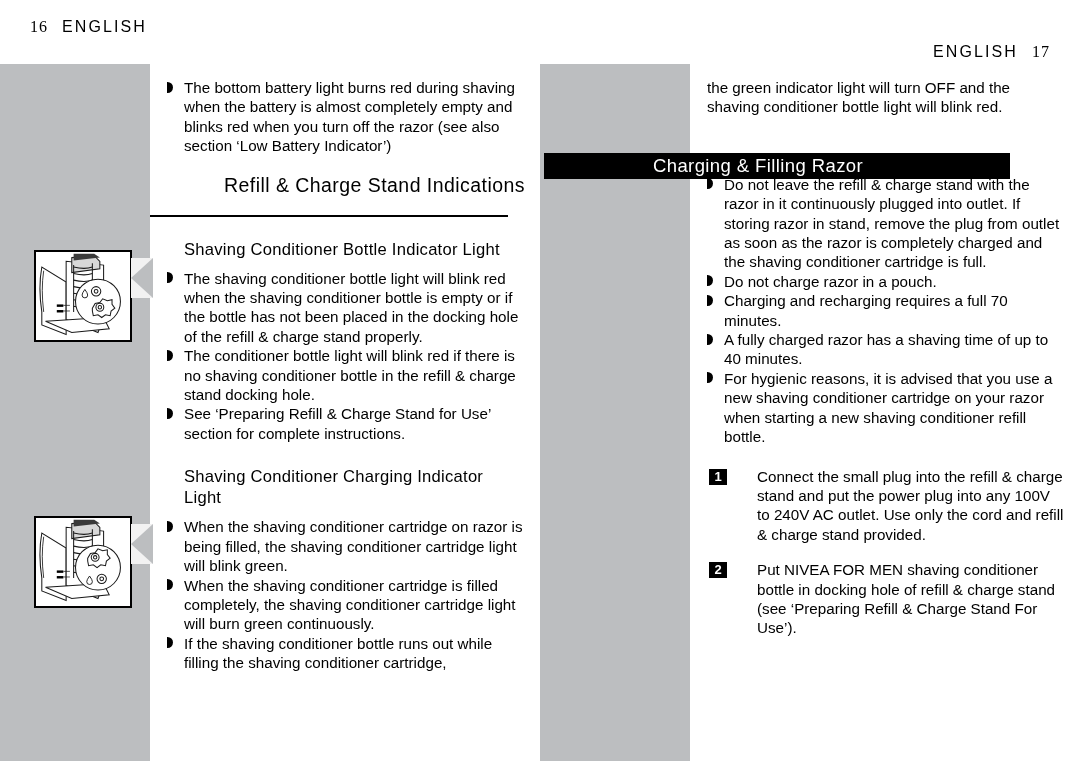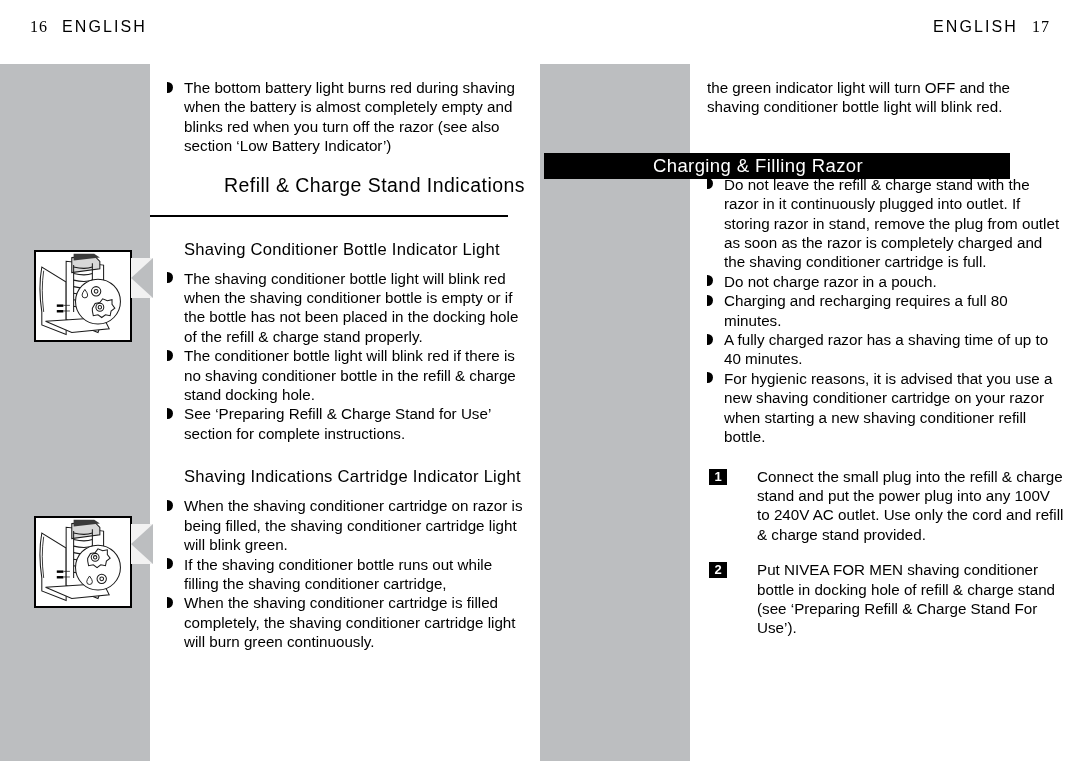--- a/index.html
+++ b/index.html
@@ -31,21 +31,21 @@
 
   
   .running-head {
     position: absolute;
     top: 18px;
     font-size: 16px;
     letter-spacing: 2.1px;
     white-space: nowrap;
   }
   .running-head.left  { left: 30px; }
-  .running-head.right { right: 30px; }
+  .running-head.right { right: 30px; margin-top: 25px; }
   .folio {
     font-size: 16px;
     letter-spacing: 1px;
     font-family: "Liberation Serif", serif;
   }
   .rh-word { }
   .running-head.left .folio  { margin-right: 14px; }
   .running-head.right .folio { margin-left: 14px; }
 
   
@@ -305,55 +305,55 @@
       <li>
         <span class="bullet-glyph"></span>
         <span>The conditioner bottle light will blink red if there is no shaving conditioner bottle in the refill &amp; charge stand docking hole.</span>
       </li>
       <li>
         <span class="bullet-glyph"></span>
         <span>See ‘Preparing Refill &amp; Charge Stand for Use’ section for complete instructions.</span>
       </li>
     </ul>
 
-    <h3 class="sub-heading" style="margin-top:23px;">Shaving Indications Cartridge Indicator Light</h3>
+    <h3 class="sub-heading" style="margin-top:23px;">Shaving Conditioner Charging Indicator Light</h3>
     <ul class="bullets">
       <li>
         <span class="bullet-glyph"></span>
         <span>When the shaving conditioner cartridge on razor is being filled, the shaving conditioner cartridge light will blink green.</span>
       </li>
       <li>
         <span class="bullet-glyph"></span>
+        <span>When the shaving conditioner cartridge is filled completely, the shaving conditioner cartridge light will burn green continuously.</span>
+      </li>
+      <li>
+        <span class="bullet-glyph"></span>
         <span>If the shaving conditioner bottle runs out while filling the shaving conditioner cartridge,</span>
       </li>
-      <li>
-        <span class="bullet-glyph"></span>
-        <span>When the shaving conditioner cartridge is filled completely, the shaving conditioner cartridge light will burn green continuously.</span>
-      </li>
     </ul>
   </div>
 
   <div class="col right">
 
     <p class="plain" style="margin-left:0;">the green indicator light will turn OFF and the shaving conditioner bottle light will blink red.</p>
 
     <div style="height:58px;"></div>
 
     <ul class="bullets tight">
       <li>
         <span class="bullet-glyph"></span>
         <span>Do not leave the refill &amp; charge stand with the razor in it continuously plugged into outlet.  If storing razor in stand, remove the plug from outlet as soon as the razor is completely charged and the shaving conditioner cartridge is full.</span>
       </li>
       <li>
         <span class="bullet-glyph"></span>
         <span>Do not charge razor in a pouch.</span>
       </li>
       <li>
         <span class="bullet-glyph"></span>
-        <span>Charging and recharging requires a full 80 minutes.</span>
+        <span>Charging and recharging requires a full 70 minutes.</span>
       </li>
       <li>
         <span class="bullet-glyph"></span>
         <span>A fully charged razor has a shaving time of up to 40 minutes.</span>
       </li>
       <li>
         <span class="bullet-glyph"></span>
         <span>For hygienic reasons, it is advised that you use a new shaving conditioner cartridge on your razor when starting a new shaving conditioner refill bottle.</span>
       </li>
     </ul>

